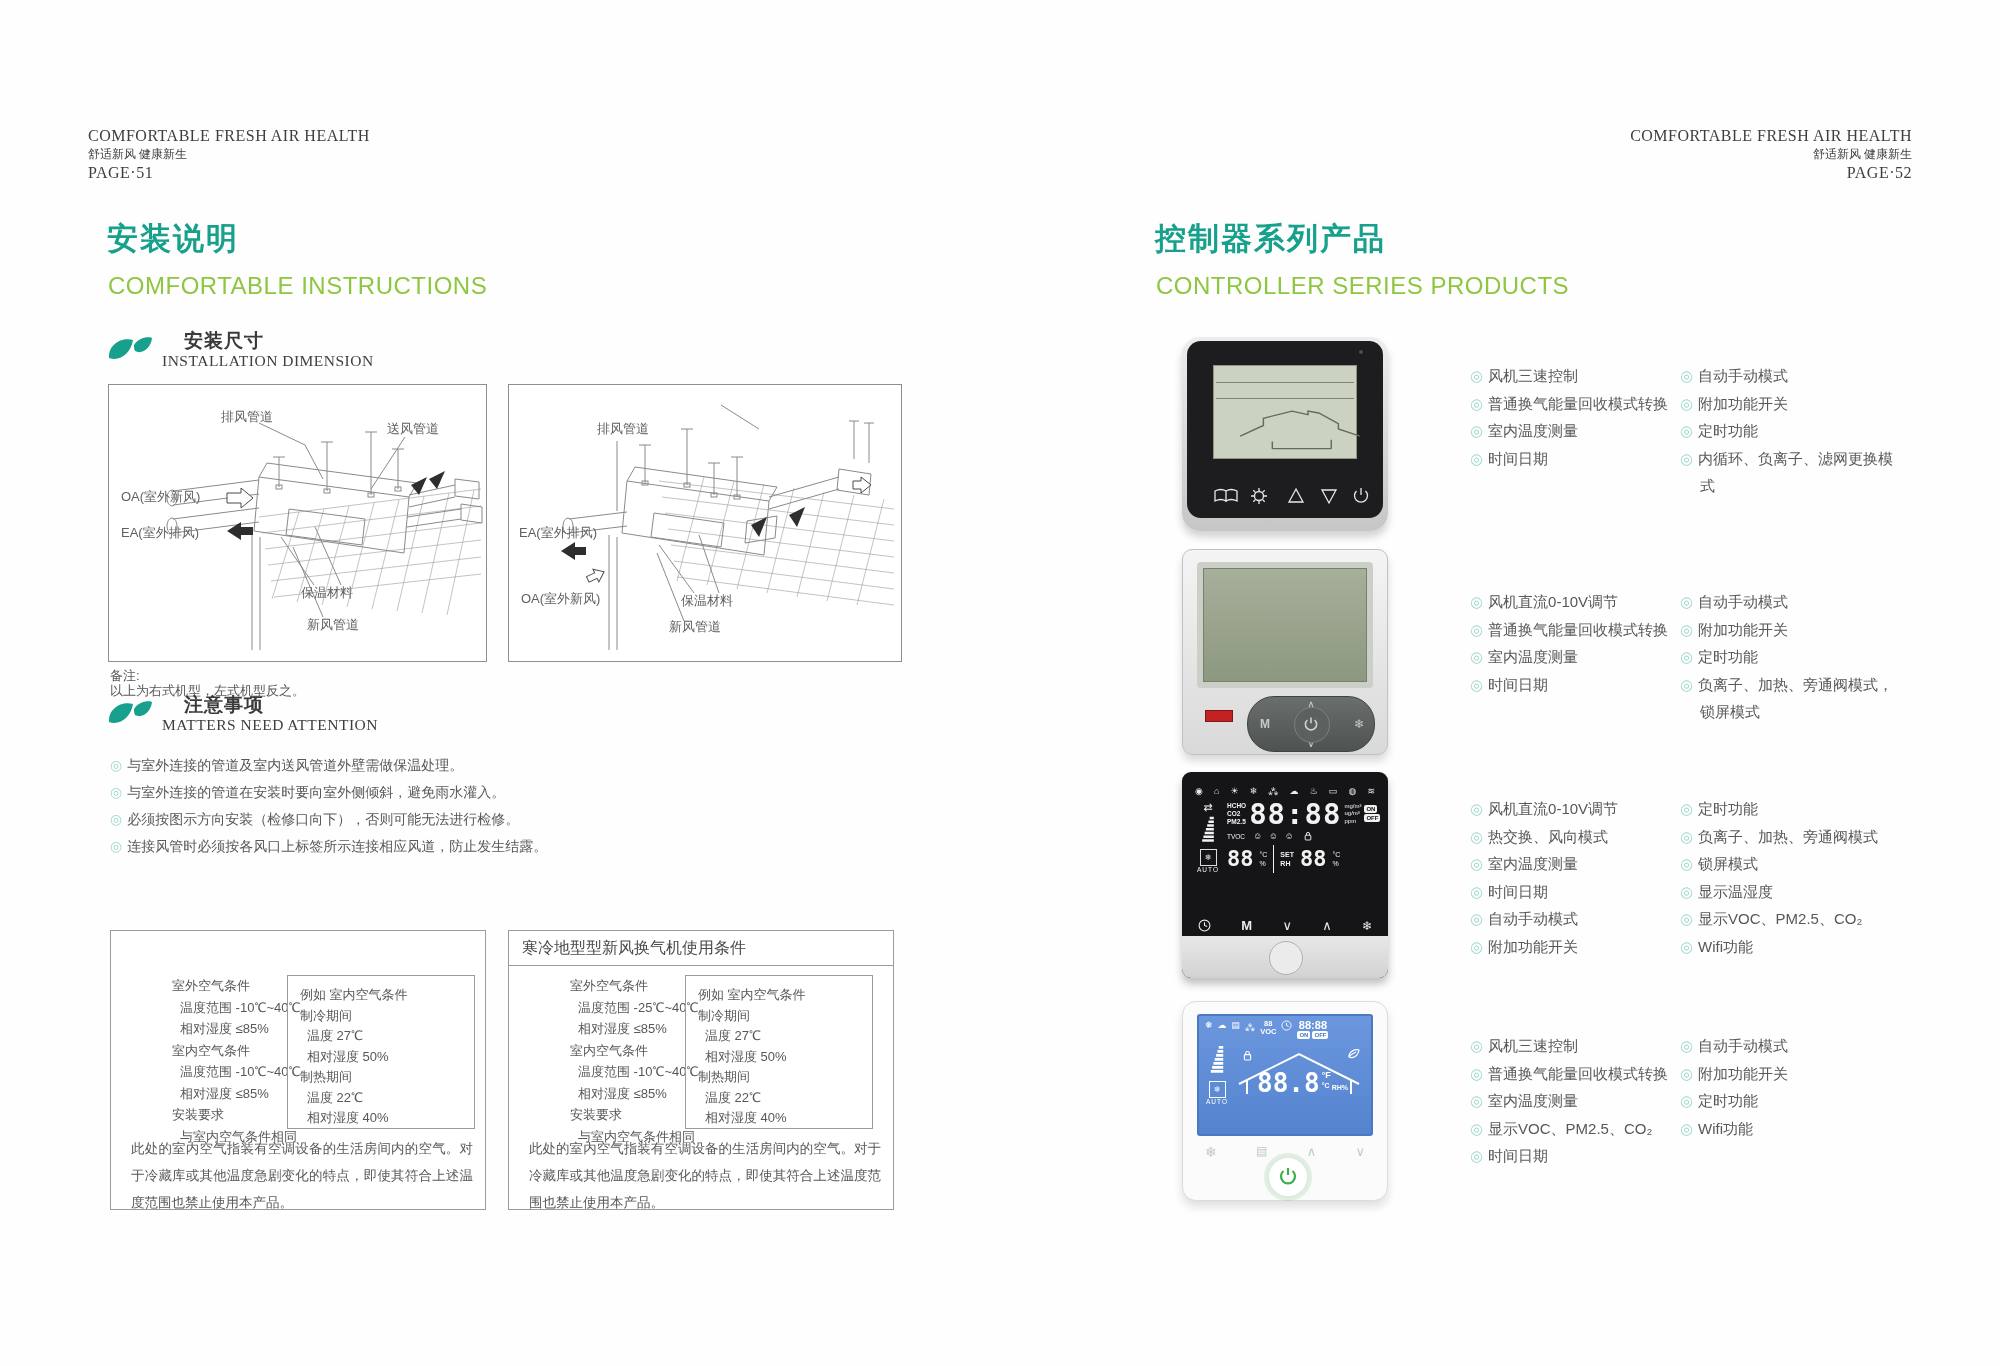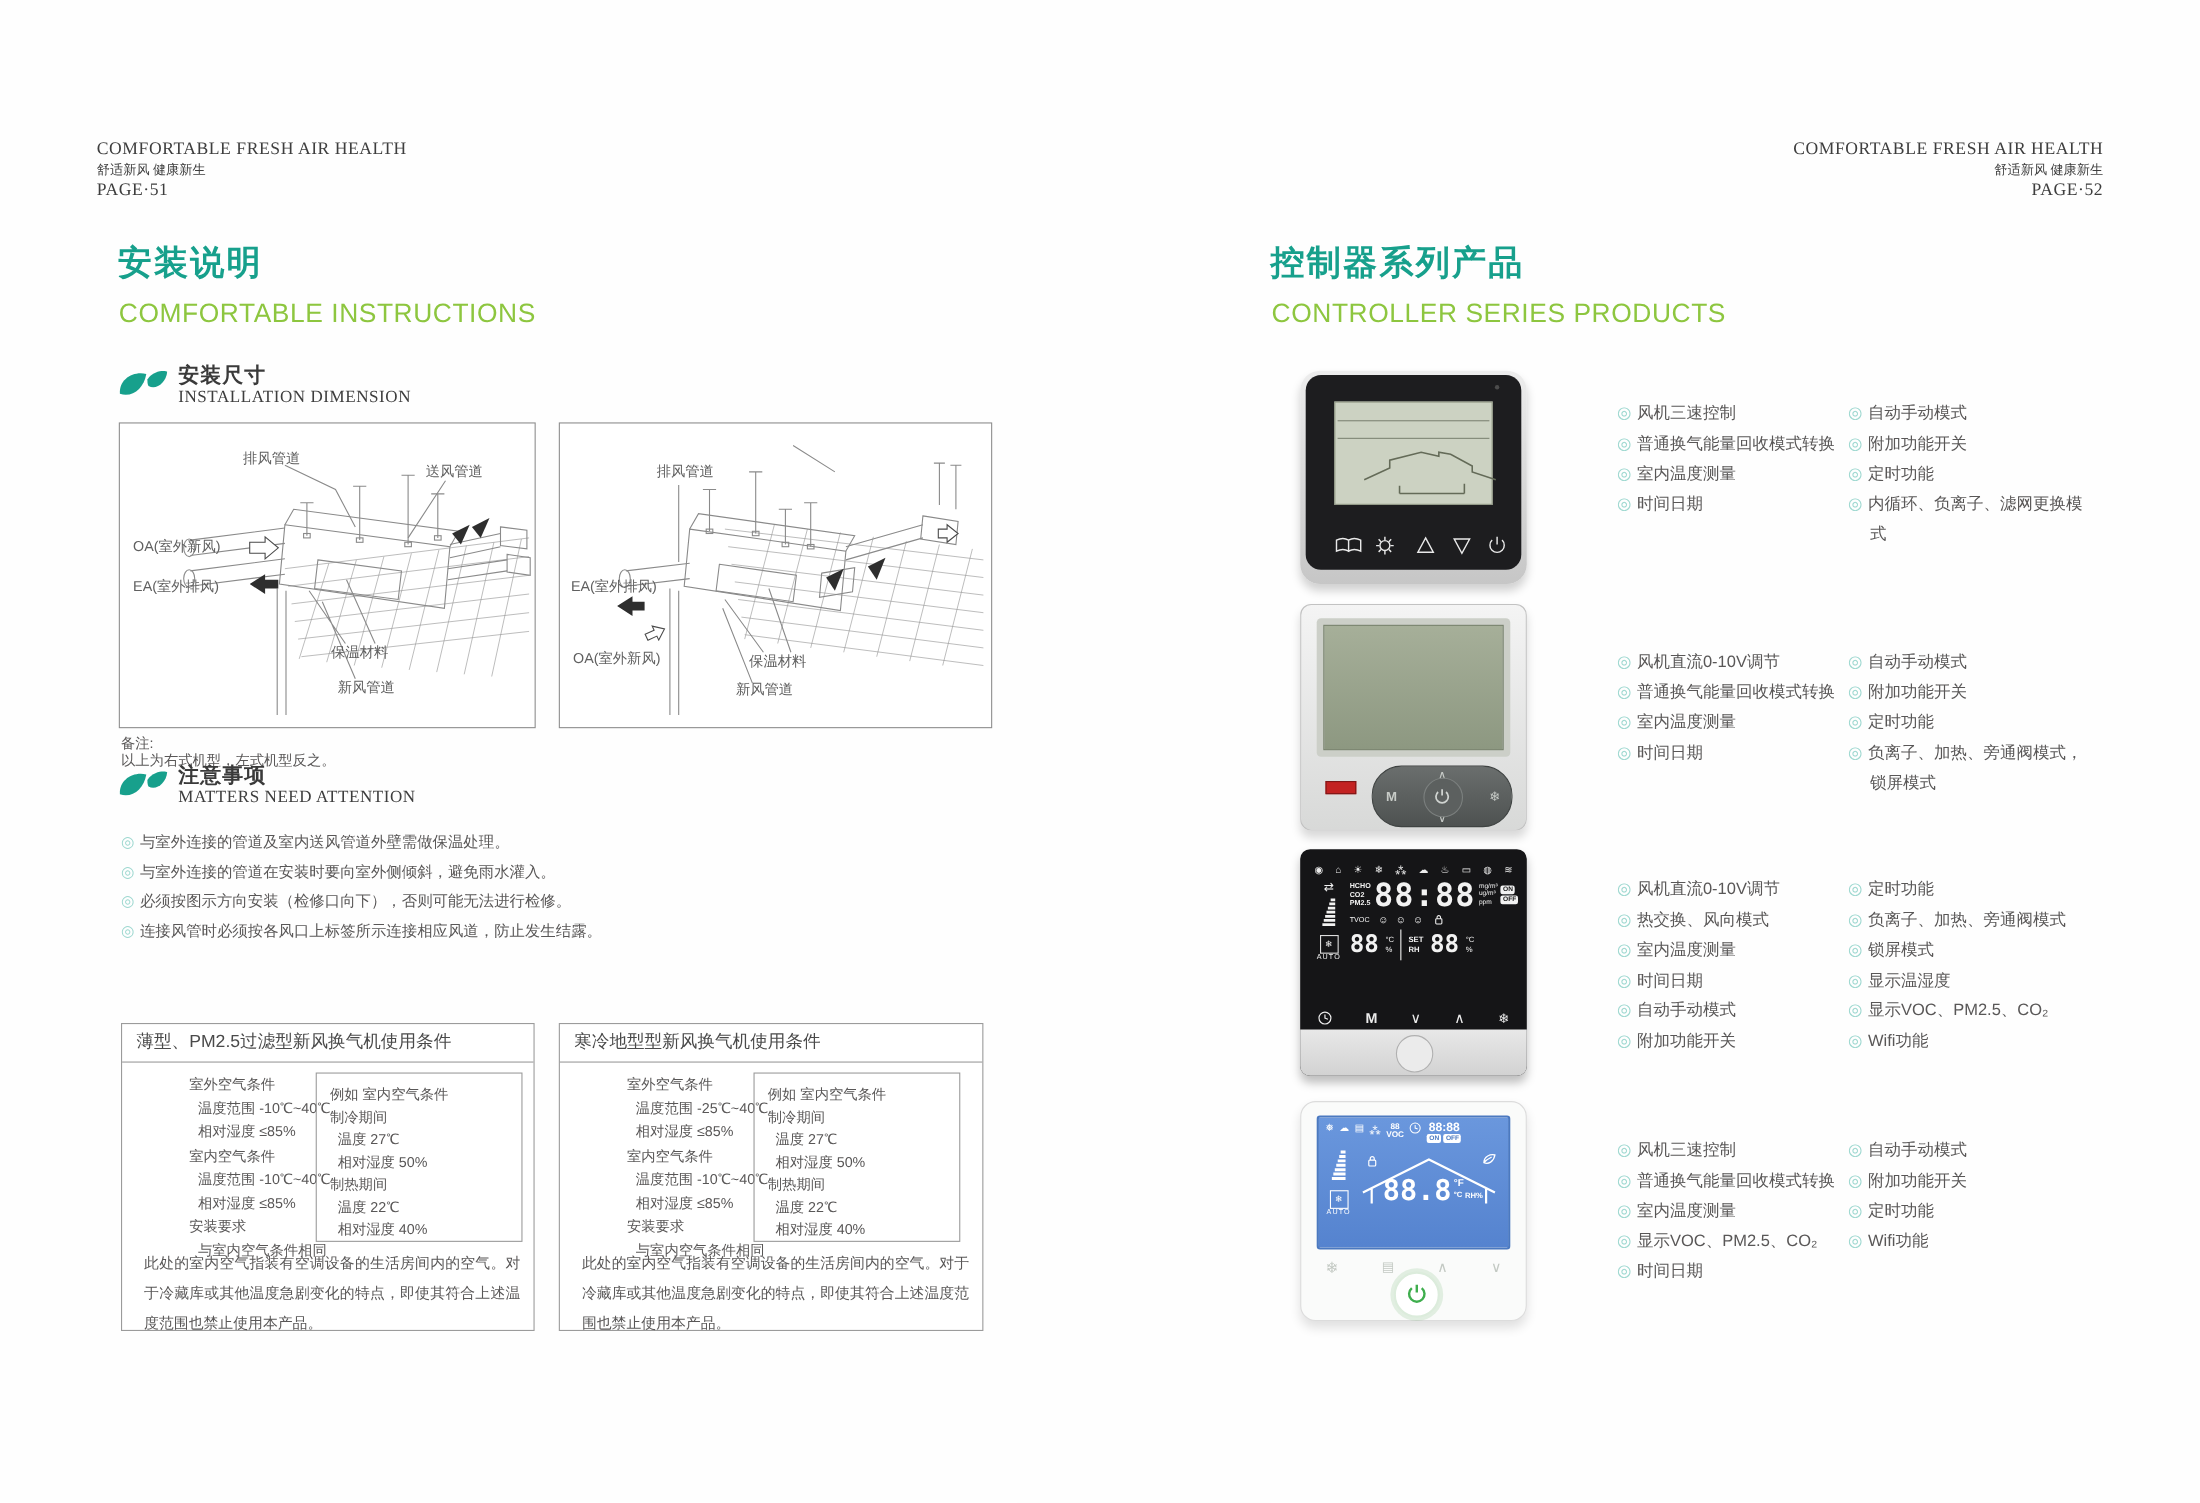--- a/index.html
+++ b/index.html
@@ -10,21 +10,21 @@
   .hdr .l1{font-size:16px;line-height:20px;letter-spacing:.5px;}
   .hdr .l2{font-size:12px;line-height:17px;}
   .hdr .l3{font-size:16px;line-height:20px;letter-spacing:.5px;}
   .hdr-left{left:88px;}
   .hdr-right{right:88px;text-align:right;}
   
   .big-title{position:absolute;font-size:31px;font-weight:bold;color:#17a08c;letter-spacing:2px;}
   .sub-title{position:absolute;font-size:24px;color:#8dc63f;letter-spacing:.5px;}
   
   .leaf{position:absolute;width:48px;height:40px;}
-  .sec-zh{position:absolute;font-size:19px;font-weight:bold;color:#3a3a3a;letter-spacing:1px;}
+  .sec-zh{position:absolute;font-size:19px;font-weight:bold;color:#3a3a3a;letter-spacing:1px;margin-left:22px;}
   .sec-en{position:absolute;font-size:15.5px;font-family:"Liberation Serif",serif;color:#3e3e3e;letter-spacing:.5px;}
   
   .dbox{position:absolute;border:1px solid #8e8e8e;background:#fff;}
   .dbox svg{display:block;}
   .dline{stroke:#8a8a8a;stroke-width:1;fill:none;}
   .dgrid{stroke:#9a9a9a;stroke-width:.6;fill:none;}
   .dlabel{font-size:13px;fill:#606060;font-family:"Liberation Sans",sans-serif;}
   .darrow{fill:#2e2e2e;stroke:none;}
   .dhollow{fill:#fff;stroke:#4a4a4a;stroke-width:1;}
   
@@ -255,21 +255,20 @@
   <div class="sec-en" style="left:162px;top:716px;">MATTERS NEED ATTENTION</div>
 
   <div class="bullets" style="left:110px;top:752px;">
       <div class="bullet-row"><span>与室外连接的管道及室内送风管道外壁需做保温处理。</span></div>
       <div class="bullet-row"><span>与室外连接的管道在安装时要向室外侧倾斜，避免雨水灌入。</span></div>
       <div class="bullet-row"><span>必须按图示方向安装（检修口向下），否则可能无法进行检修。</span></div>
       <div class="bullet-row"><span>连接风管时必须按各风口上标签所示连接相应风道，防止发生结露。</span></div>
     </div>
 
   <div class="cbox" style="left:110px;top:930px;width:374px;height:278px;">
-    <div class="cb-title">薄型、PM2.5过滤型新风换气机使用条件</div>
     <div class="cond-rows">
         <div>室外空气条件</div>
         <div>温度范围 -10℃~40℃</div>
         <div>相对湿度 ≤85%</div>
         <div>室内空气条件</div>
         <div>温度范围 -10℃~40℃</div>
         <div>相对湿度 ≤85%</div>
         <div>安装要求</div>
         <div>与室内空气条件相同</div>
       </div>

